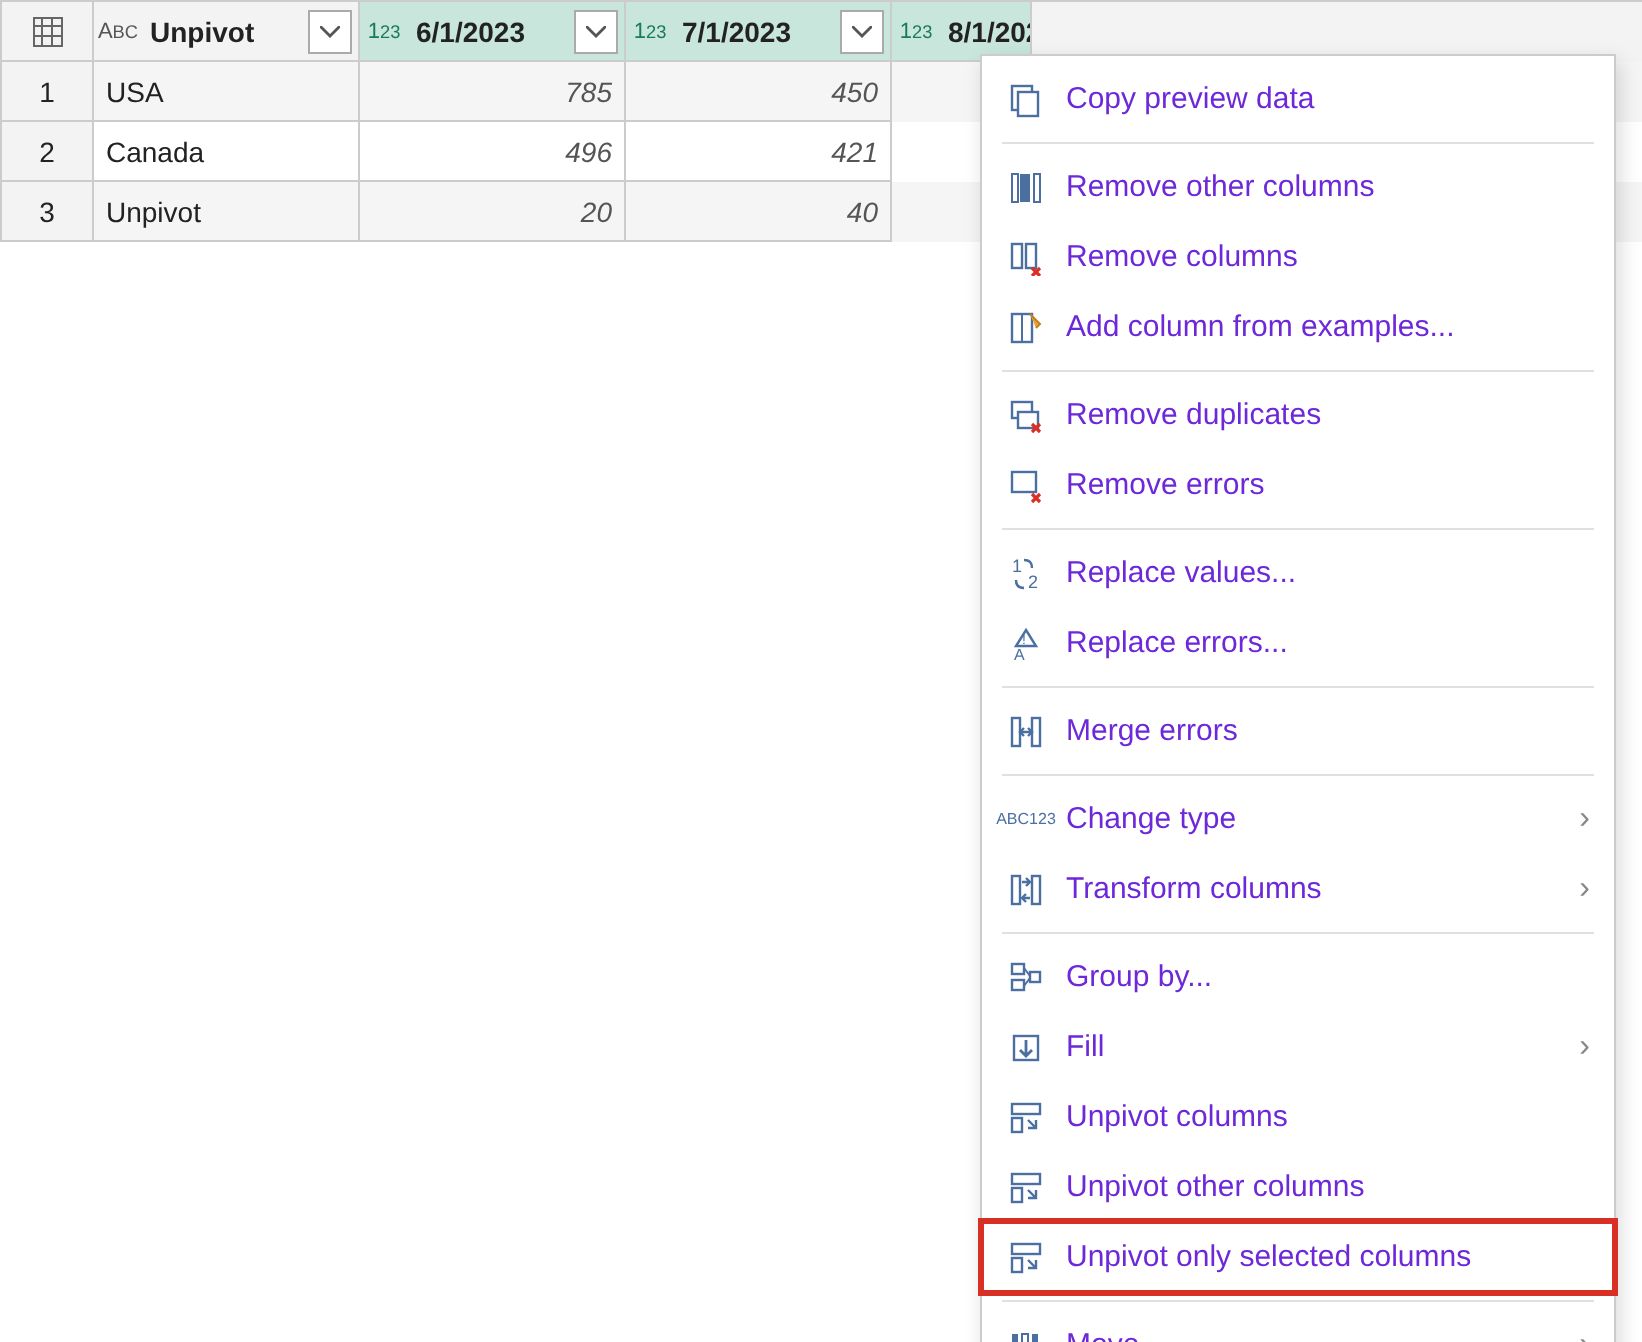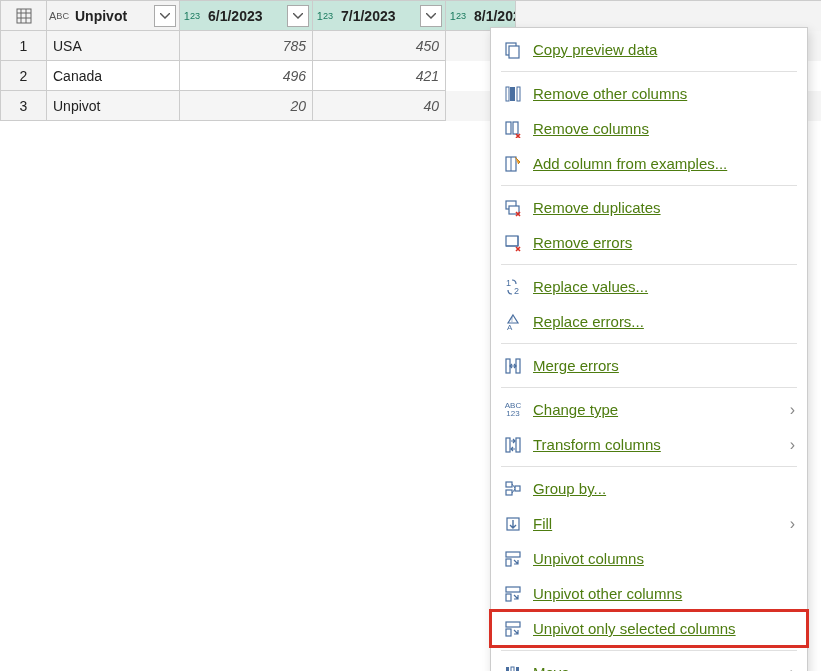--- a/index.html
+++ b/index.html
@@ -23,21 +23,21 @@
     .type-icon.selected-col { color: #1a7a5e; }
     .hname { flex: 1; font-weight: 600; padding: 0 4px; }
     .filter-btn { width: 22px; height: 22px; border: 1px solid #aaa; background: #fff; margin-right: 3px; display: flex; align-items: center; justify-content: center; }
     
     .corner { width: 46px; height: 30px; border-right: 1px solid #ccc; border-bottom: 1px solid #ccc; background: #f3f3f3; display: flex; align-items: center; justify-content: center; }
     
     .context-menu { position: absolute; top: 27px; left: 490px; width: 318px; background: #fff; border: 1px solid #ccc; box-shadow: 2px 4px 10px rgba(0,0,0,0.15); padding: 4px 0; z-index: 100; }
     .menu-item { display: flex; align-items: center; height: 35px; padding: 0 12px 0 10px; cursor: default; position: relative; }
     .menu-item.highlighted { outline: 3px solid #d93025; outline-offset: -1px; }
     .menu-icon { width: 24px; height: 22px; display: flex; align-items: center; justify-content: center; margin-right: 8px; color: #4a6fa0; flex-shrink: 0; }
-    .menu-label { flex: 1; font-size: 15px; color: #4d7c0f; text-decoration: underline; }
+    .menu-label { flex: 1; font-size: 15px; color: #6d28d9; }
     .submenu-arrow { color: #888; font-size: 16px; }
     .sep { height: 1px; background: #e0e0e0; margin: 4px 10px; }
     
     svg { display: block; }
   </style>
 </head>
 <body>
 
 <div class="grid">
   <div class="header-row">
@@ -192,21 +192,21 @@
         <svg width="18" height="18" viewBox="0 0 18 18">
           <rect x="2" y="2" width="4" height="14" fill="none" stroke="#4a6fa0" stroke-width="1.2"></rect>
           <rect x="12" y="2" width="4" height="14" fill="none" stroke="#4a6fa0" stroke-width="1.2"></rect>
           <path d="M6 9 L12 9 M10 7 L12 9 L10 11 M8 7 L6 9 L8 11" fill="none" stroke="#4a6fa0" stroke-width="1.2"></path>
         </svg>
       </span>
     <span class="menu-label">Merge errors</span>
   </div>
   <div class="sep"></div>
   <div class="menu-item">
-    <span class="menu-icon" style="flex-direction:column;font-size:8px;line-height:8px;color:#4a6fa0">
+    <span class="menu-icon" style="flex-direction:row;font-size:8px;line-height:8px;color:#4a6fa0">
         <span>ABC</span>
         <span>123</span>
       </span>
     <span class="menu-label">Change type</span>
     <span class="submenu-arrow">›</span>
   </div>
   <div class="menu-item">
     <span class="menu-icon">
         <svg width="18" height="18" viewBox="0 0 18 18">
           <rect x="2" y="2" width="4" height="14" fill="none" stroke="#4a6fa0" stroke-width="1.2"></rect>

